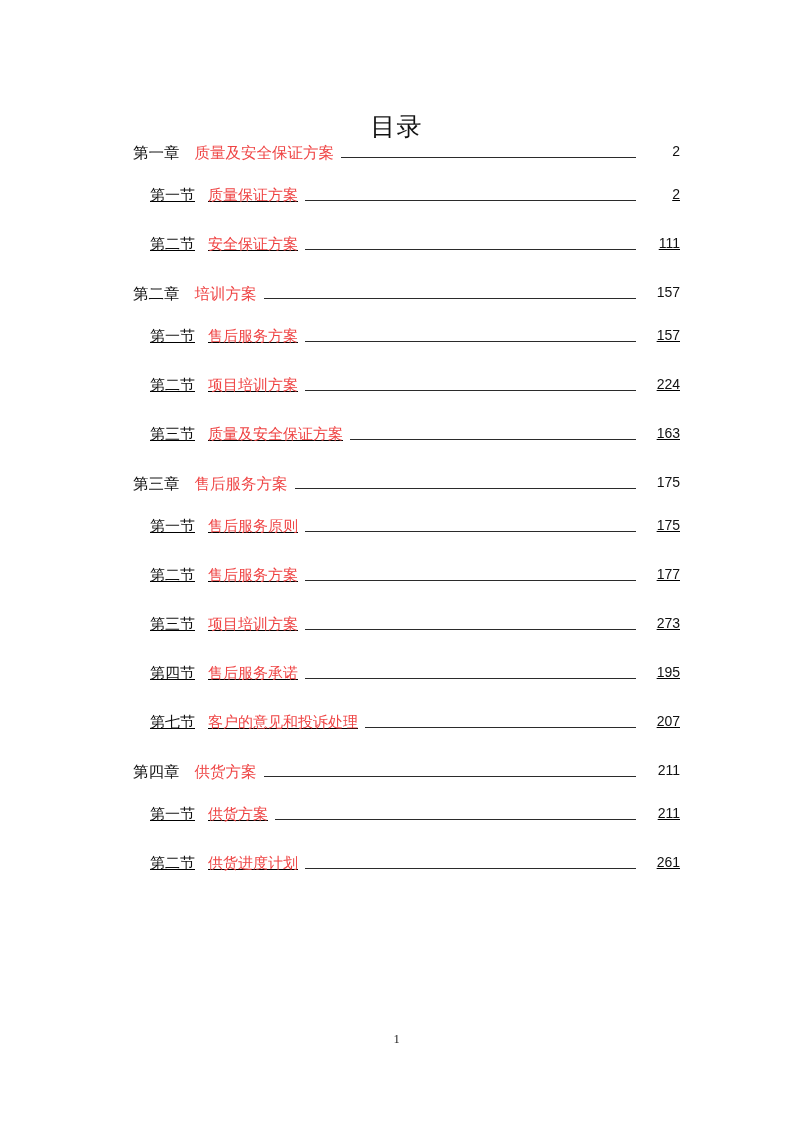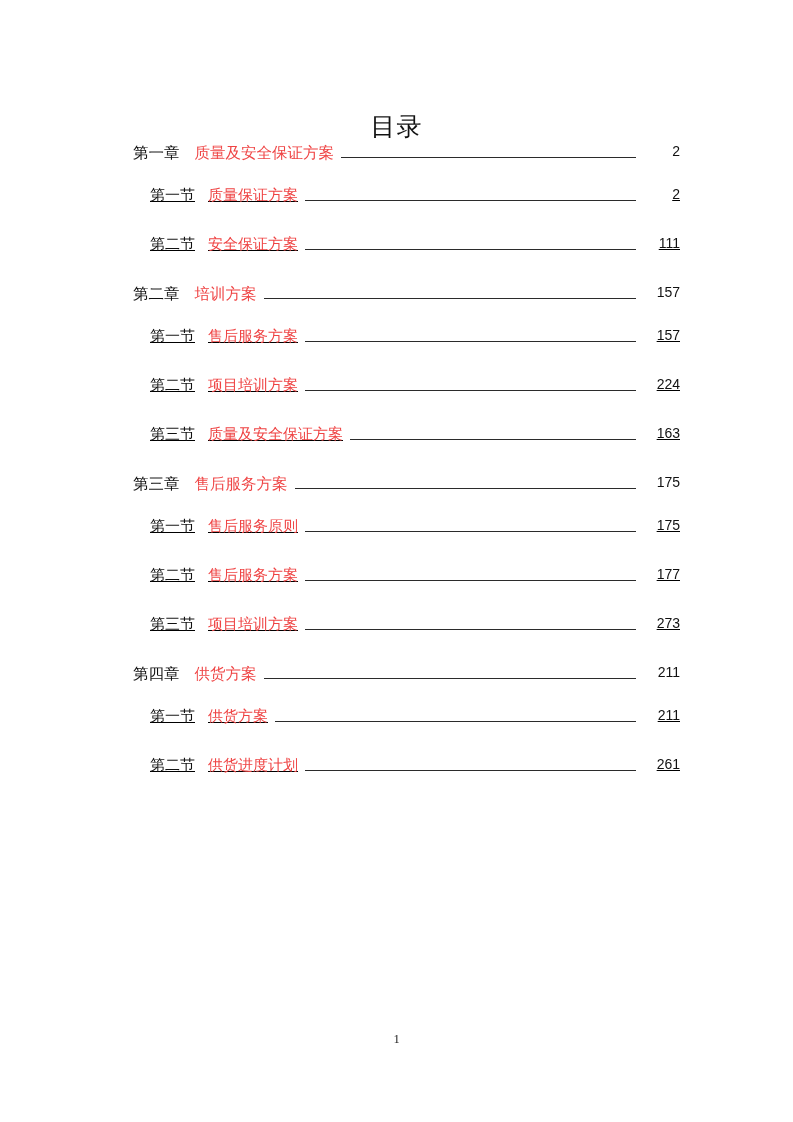--- a/index.html
+++ b/index.html
@@ -205,20 +205,34 @@
         <span class="leader"></span>
         <span class="page-no">177</span>
       </div>
       <div class="toc-row lvl2">
         <span class="num">第三节</span>
         <span class="sep"></span>
         <span class="label">项目培训方案</span>
         <span class="leader"></span>
         <span class="page-no">273</span>
       </div>
+      <div class="toc-row lvl2">
+        <span class="num">第四节</span>
+        <span class="sep"></span>
+        <span class="label">售后服务承诺</span>
+        <span class="leader"></span>
+        <span class="page-no">195</span>
+      </div>
+      <div class="toc-row lvl2">
+        <span class="num">第七节</span>
+        <span class="sep"></span>
+        <span class="label">客户的意见和投诉处理</span>
+        <span class="leader"></span>
+        <span class="page-no">207</span>
+      </div>
       <div class="toc-row lvl1">
         <span class="num">第四章</span>
         <span class="sep"></span>
         <span class="label">供货方案</span>
         <span class="leader"></span>
         <span class="page-no">211</span>
       </div>
       <div class="toc-row lvl2">
         <span class="num">第一节</span>
         <span class="sep"></span>

